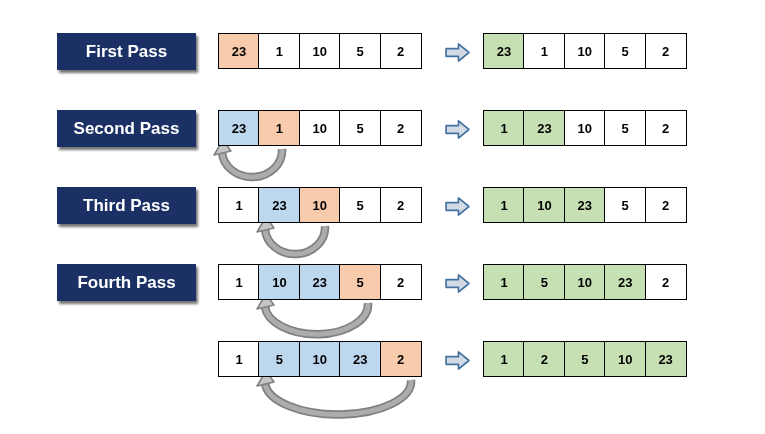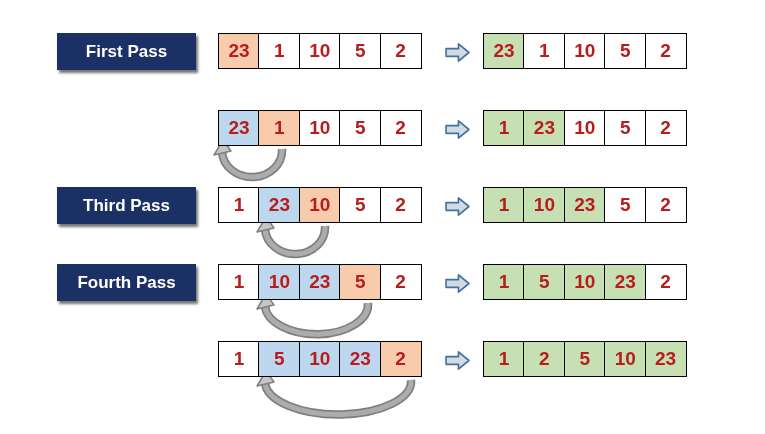--- a/index.html
+++ b/index.html
@@ -20,21 +20,21 @@
     box-shadow:1.5px 2.5px 2.5px rgba(0,0,0,0.55);
   }
   .array{position:absolute;top:0;display:flex;}
   .before-array{left:218px;}
   .after-array{left:483px;}
   .cell{
     width:40px;height:34px;
     border:1.6px solid #000;
     background:#fff;
     display:flex;align-items:center;justify-content:center;
-    font-size:19px;font-weight:600;color:#b91c1c;
+    font-size:13px;font-weight:600;color:#000000;
   }
   .cell + .cell{margin-left:-1.6px;}
   .block-arrow{
     position:absolute;left:444px;top:9px;width:27px;height:21px;
   }
   .block-arrow polygon{
     fill:var(--arrowFill,#D2DAE6);
     stroke:var(--arrowStroke,#41719C);
     stroke-width:1.7;
     stroke-linejoin:round;
@@ -88,20 +88,23 @@
     <div class="array after-array">
           <div class="cell" style="background: rgb(198, 224, 180);">23</div>
           <div class="cell" style="background: rgb(255, 255, 255);">1</div>
           <div class="cell" style="background: rgb(255, 255, 255);">10</div>
           <div class="cell" style="background: rgb(255, 255, 255);">5</div>
           <div class="cell" style="background: rgb(255, 255, 255);">2</div>
         </div>
   </div>
 
   <div class="pass-row" style="top: 110px;">
+    <div class="pass-label">
+      <span>Second Pass</span>
+    </div>
     <div class="array before-array">
           <div class="cell" style="background: rgb(189, 215, 238);">23</div>
           <div class="cell" style="background: rgb(248, 203, 173);">1</div>
           <div class="cell" style="background: rgb(255, 255, 255);">10</div>
           <div class="cell" style="background: rgb(255, 255, 255);">5</div>
           <div class="cell" style="background: rgb(255, 255, 255);">2</div>
         </div>
     <svg class="block-arrow" viewBox="0 0 26 22" xmlns="http://www.w3.org/2000/svg">
       <polygon points="1,7 14,7 14,2 25,11 14,20 14,15 1,15"></polygon>
     </svg>

